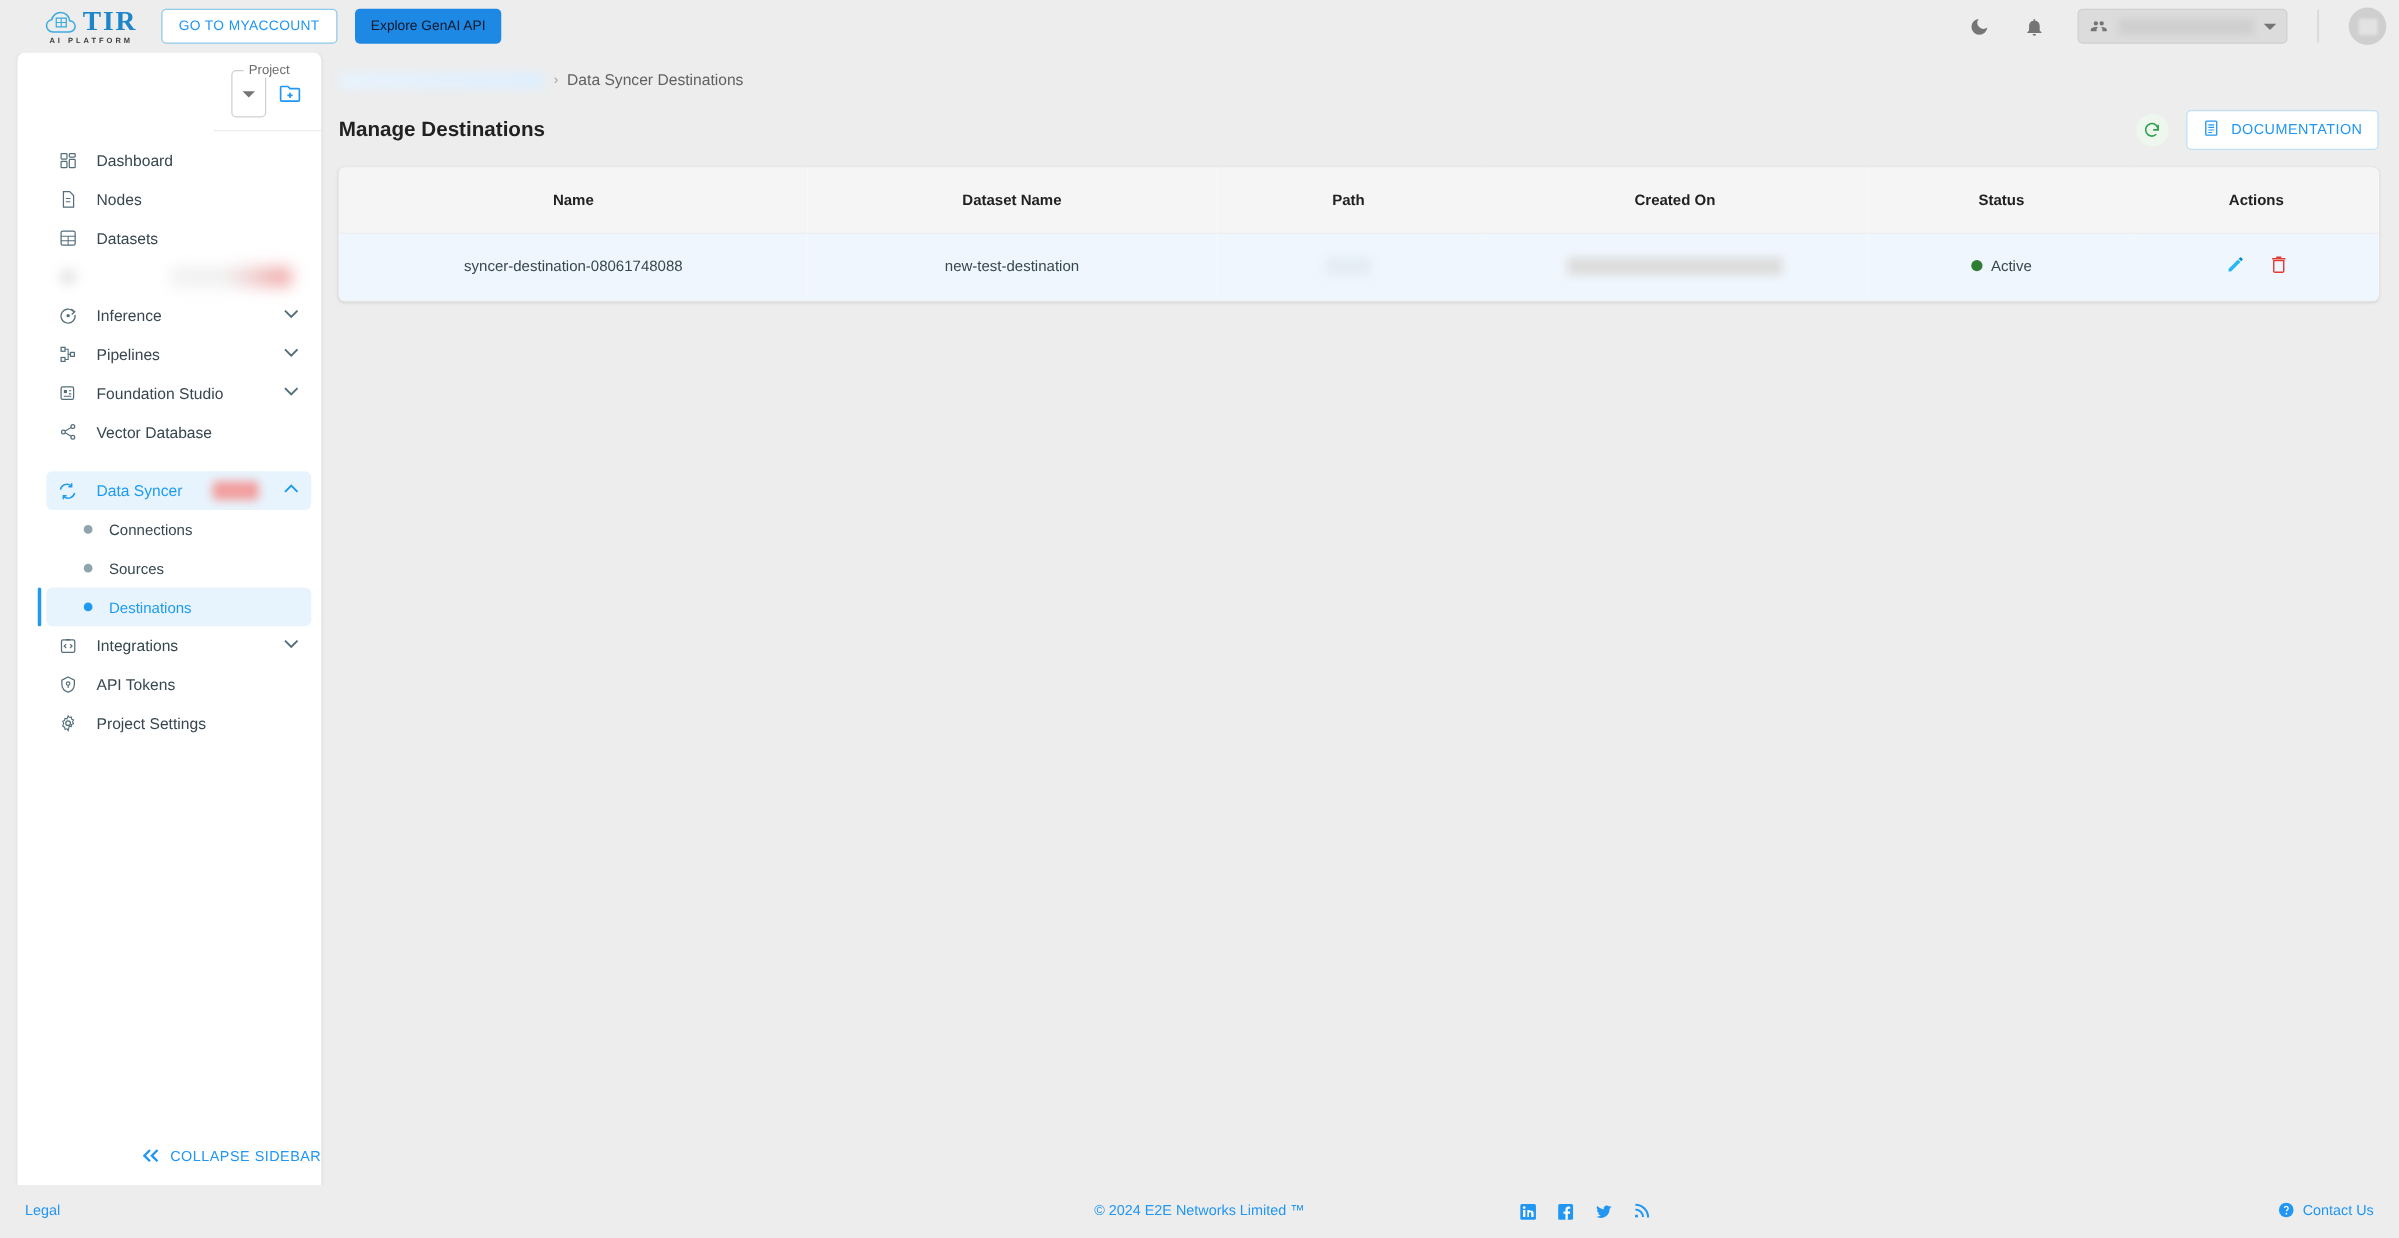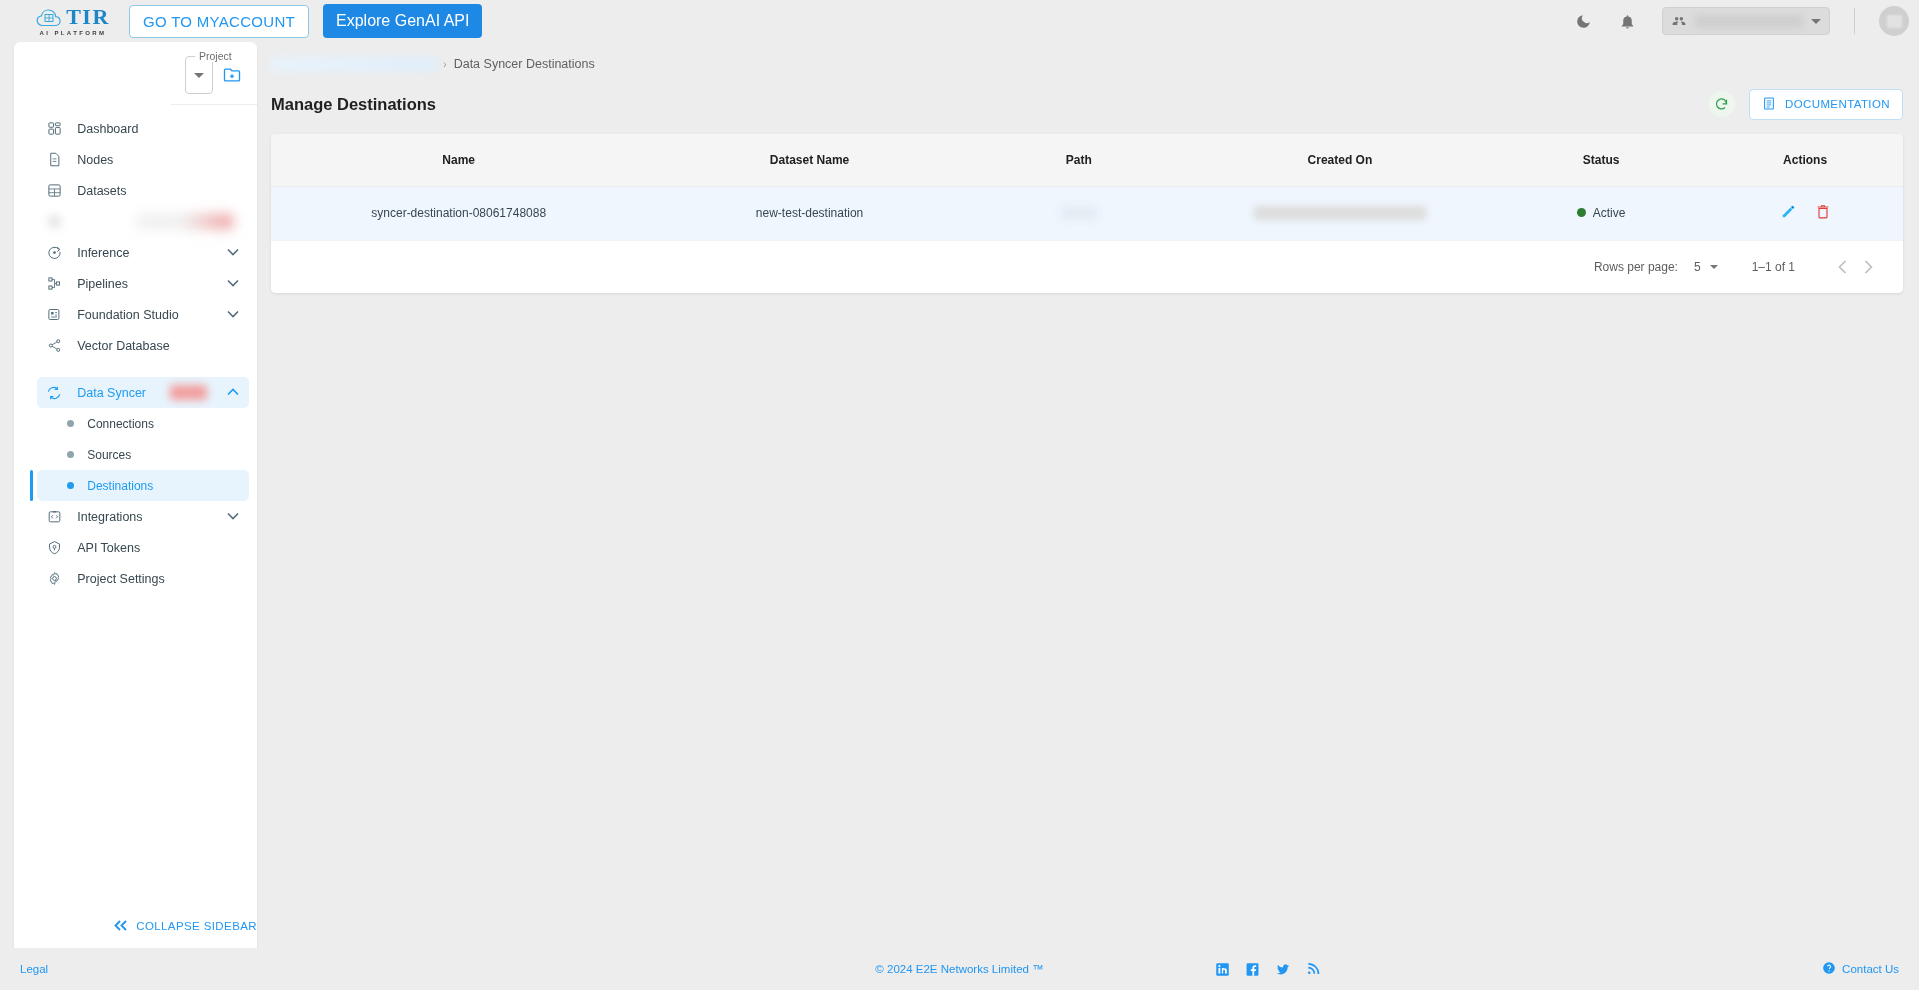--- a/index.html
+++ b/index.html
@@ -17,26 +17,26 @@
     display: flex; align-items: center; padding: 0 10px 0 31px; gap: 14px;
   }
   .logo-wrap { display: flex; flex-direction: column; align-items: center; width: 84px; }
   .logo-row { display: flex; align-items: center; gap: 4px; }
   .logo-tir { font-family: "Liberation Serif", serif; font-size: 22px; font-weight: bold;
               color: #1c86c8; letter-spacing: 1.5px; line-height: 1; }
   .logo-sub { font-size: 6px; letter-spacing: 2.4px; color: #3d3d3d; font-weight: bold; margin-top: 2px; }
 
   .btn-outline-acct {
     border: 1px solid #8ec9e8; color: #2196f3; background: #fff;
-    border-radius: 4px; font-size: 15px; padding: 7px 13px;
+    border-radius: 4px; font-size: 11px; padding: 7px 13px;
     letter-spacing: .3px; cursor: pointer; white-space: nowrap;
   }
   .btn-genai {
-    background: #1e88e5; color: #ffffff; border: none; border-radius: 4px;
-    font-size: 16px; padding: 8px 13px; cursor: pointer; white-space: nowrap;
+    background: #1e88e5; color: #0f172a; border: none; border-radius: 4px;
+    font-size: 11px; padding: 8px 13px; cursor: pointer; white-space: nowrap;
   }
   .topbar-spacer { flex: 1; }
   .icon-btn { width: 30px; height: 30px; display: flex; align-items: center; justify-content: center;
               cursor: pointer; border-radius: 50%; color: #616161; }
   .acct-select {
     display: flex; align-items: center; gap: 8px; width: 168px; height: 28px;
     background: #dcdcdc; border: 1px solid #d0d0d0; border-radius: 4px; padding: 0 8px;
     cursor: pointer; margin-left: 6px;
   }
   .acct-blur { flex: 1; height: 13px; border-radius: 2px;
@@ -494,38 +494,20 @@
                       <line x1="4" y1="5.3" x2="20" y2="5.3" stroke="#e53935" stroke-width="1.7"></line>
                       <path d="M9.8 5.3V3.4h4.4v1.9" fill="none" stroke="#e53935" stroke-width="1.6"></path>
                     </svg>
                   </span>
                 </span>
               </td>
             </tr>
           </tbody>
         </table>
 
-        <div class="pager">
-          <span class="pager-label">Rows per page:</span>
-          <span class="rows-sel">
-            <span>5</span>
-            <span class="rows-caret"></span>
-          </span>
-          <span class="range">1–1 of 1</span>
-          <span class="pg-btn">
-            <svg width="9" height="14" viewBox="0 0 9 14">
-              <path d="M7.5 1L1.5 7l6 6" fill="none" stroke="#bdbdbd" stroke-width="1.6"></path>
-            </svg>
-          </span>
-          <span class="pg-btn">
-            <svg width="9" height="14" viewBox="0 0 9 14">
-              <path d="M1.5 1l6 6-6 6" fill="none" stroke="#bdbdbd" stroke-width="1.6"></path>
-            </svg>
-          </span>
-        </div>
       </div>
     </div>
   </div>
 
   <div class="footer">
     <span class="footer-legal">Legal</span>
     <span class="footer-copy">© 2024 E2E Networks Limited ™</span>
 
     <div class="footer-socwrap">
       <span class="soc">

